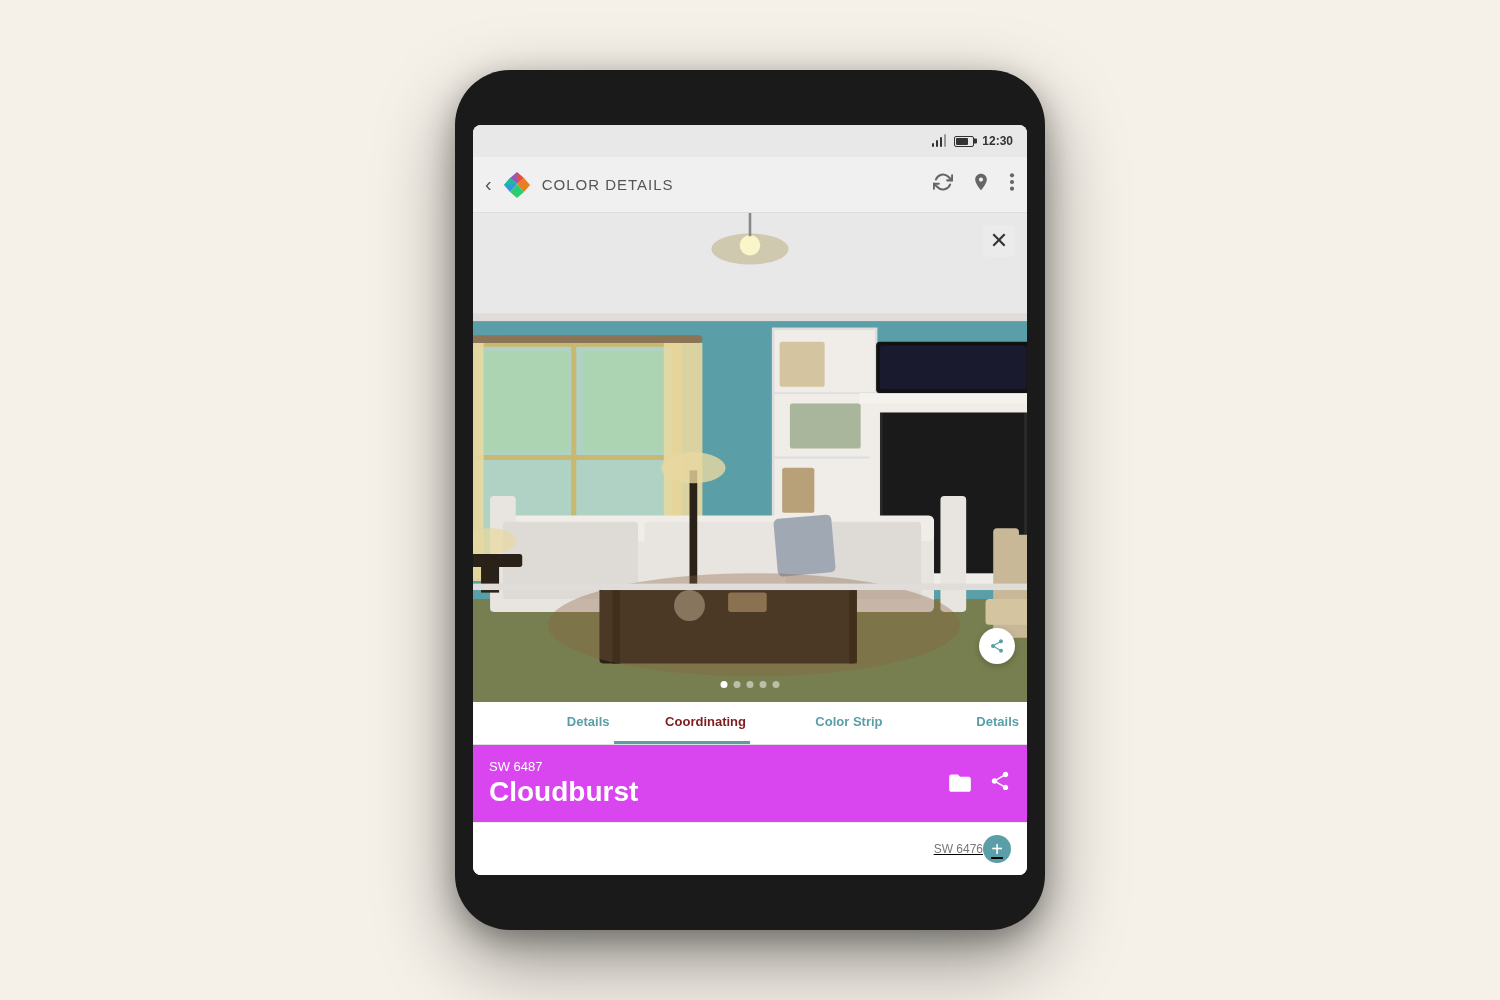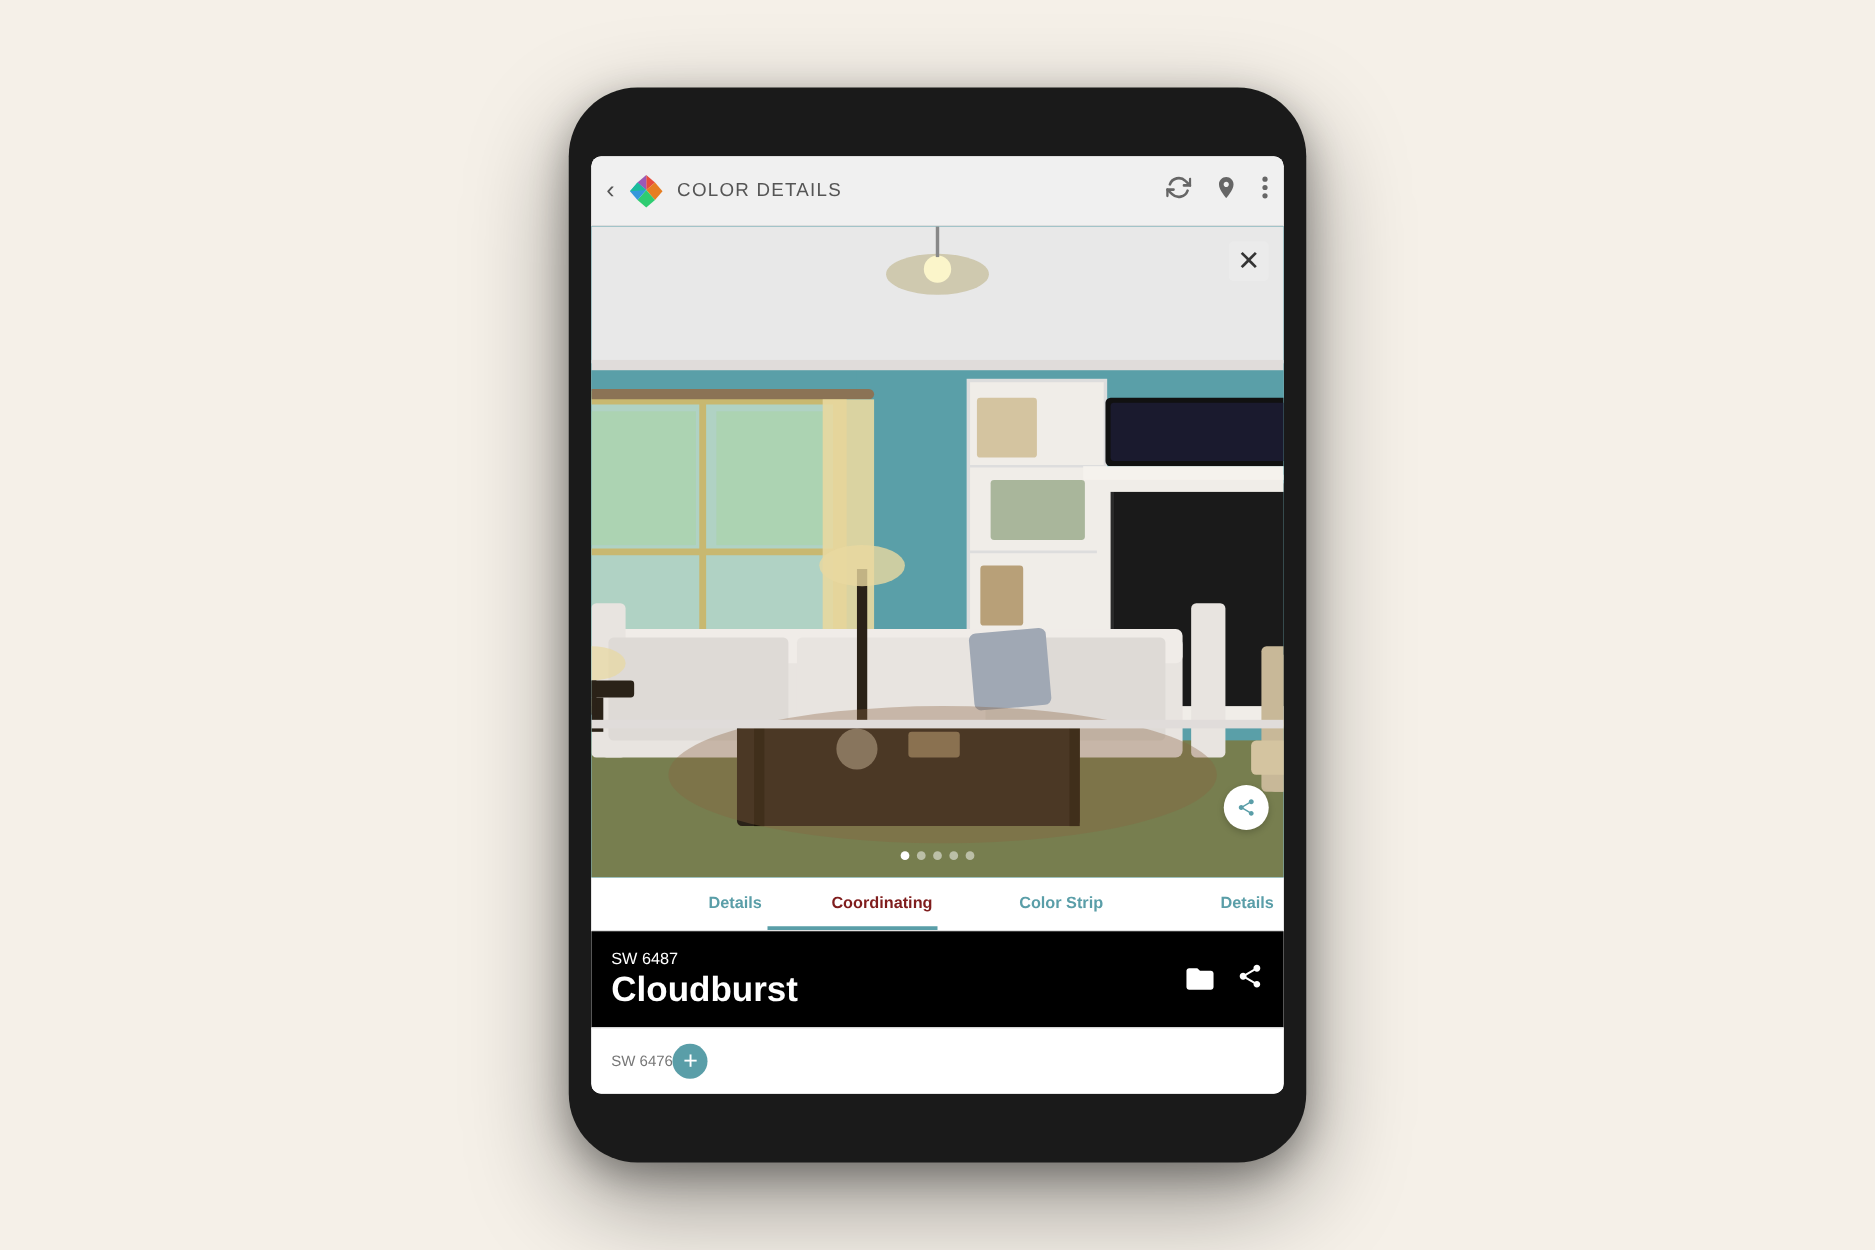--- a/index.html
+++ b/index.html
@@ -244,21 +244,21 @@
       border-bottom: 3px solid transparent;
     }
 
     .tab.active {
       border-bottom-color: #5a9ea8;
       color: #7f1d1d;
     }
 
     
     .color-info {
-      background: #000000;
+      background: #d946ef;
       padding: 14px 16px;
       display: flex;
       align-items: center;
       justify-content: space-between;
       flex-shrink: 0;
     }
 
     .color-name-block {
       color: white;
     }
@@ -284,23 +284,24 @@
       font-size: 22px;
       cursor: pointer;
     }
 
     
     .related-color {
       background: white;
       padding: 12px 16px;
       display: flex;
       align-items: center;
-      justify-content: flex-start;
+      justify-content: flex-end;
       border-top: 1px solid #eee;
       flex-shrink: 0;
+      text-decoration: underline;
     }
 
     .related-color-info {
       color: #555;
     }
 
     .related-color-code {
       font-size: 12px;
       color: #777;
     }
@@ -325,20 +326,34 @@
       height: 100%;
     }
   </style>
 </head>
 <body>
 
 <div class="phone-wrapper">
   <div class="phone-frame"></div>
   <div class="phone-screen">
 
+    <div class="status-bar">
+      <div class="status-signal">
+        <div class="signal-bar" style="height:4px;"></div>
+        <div class="signal-bar" style="height:7px;"></div>
+        <div class="signal-bar" style="height:10px;"></div>
+        <div class="signal-bar" style="height:13px; background:#999;"></div>
+      </div>
+      <div class="status-battery">
+        <div class="battery-icon">
+          <div class="battery-fill"></div>
+        </div>
+      </div>
+      <span class="status-time">12:30</span>
+    </div>
 
     <div class="app-header">
       <span class="back-chevron">‹</span>
 
       <div class="app-logo">
         <svg class="logo-svg" viewBox="0 0 30 30" xmlns="http://www.w3.org/2000/svg">
           <polygon points="15,2 22,8 15,14" fill="#e74c3c"></polygon>
           <polygon points="15,14 22,8 28,15 22,22" fill="#e67e22"></polygon>
           <polygon points="15,14 22,22 15,28 8,22" fill="#2ecc71"></polygon>
           <polygon points="15,14 8,22 2,15 8,8" fill="#3498db"></polygon>

